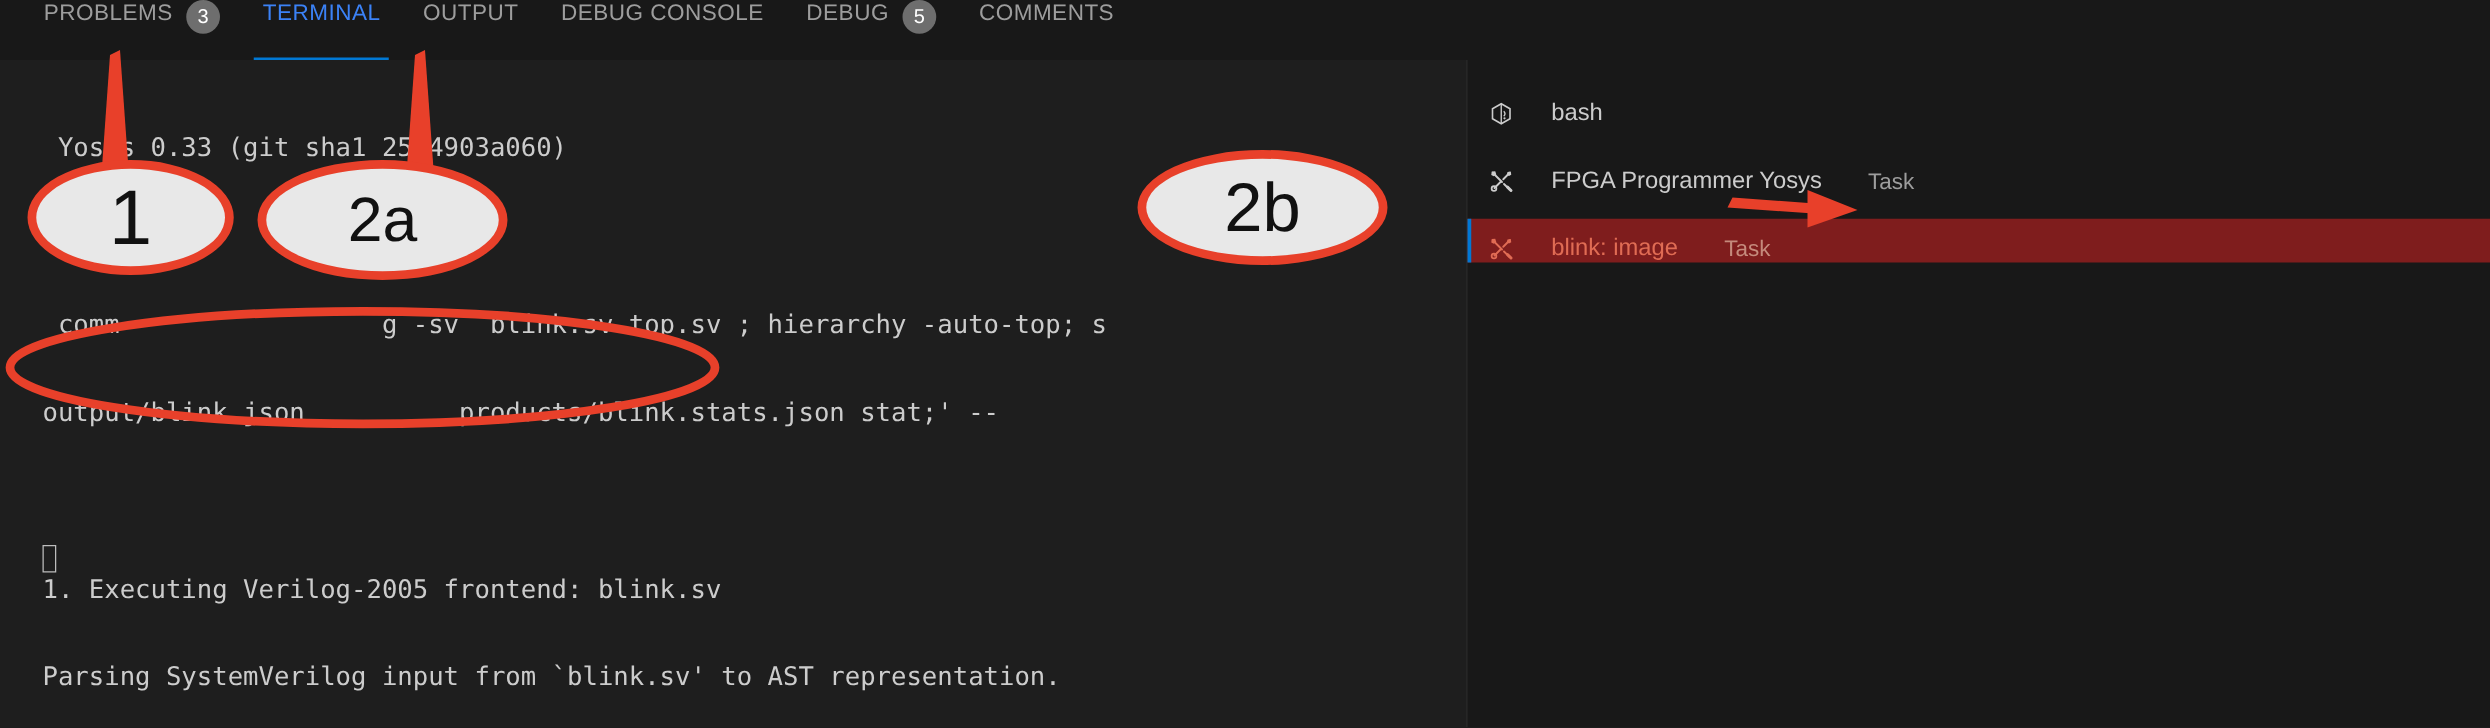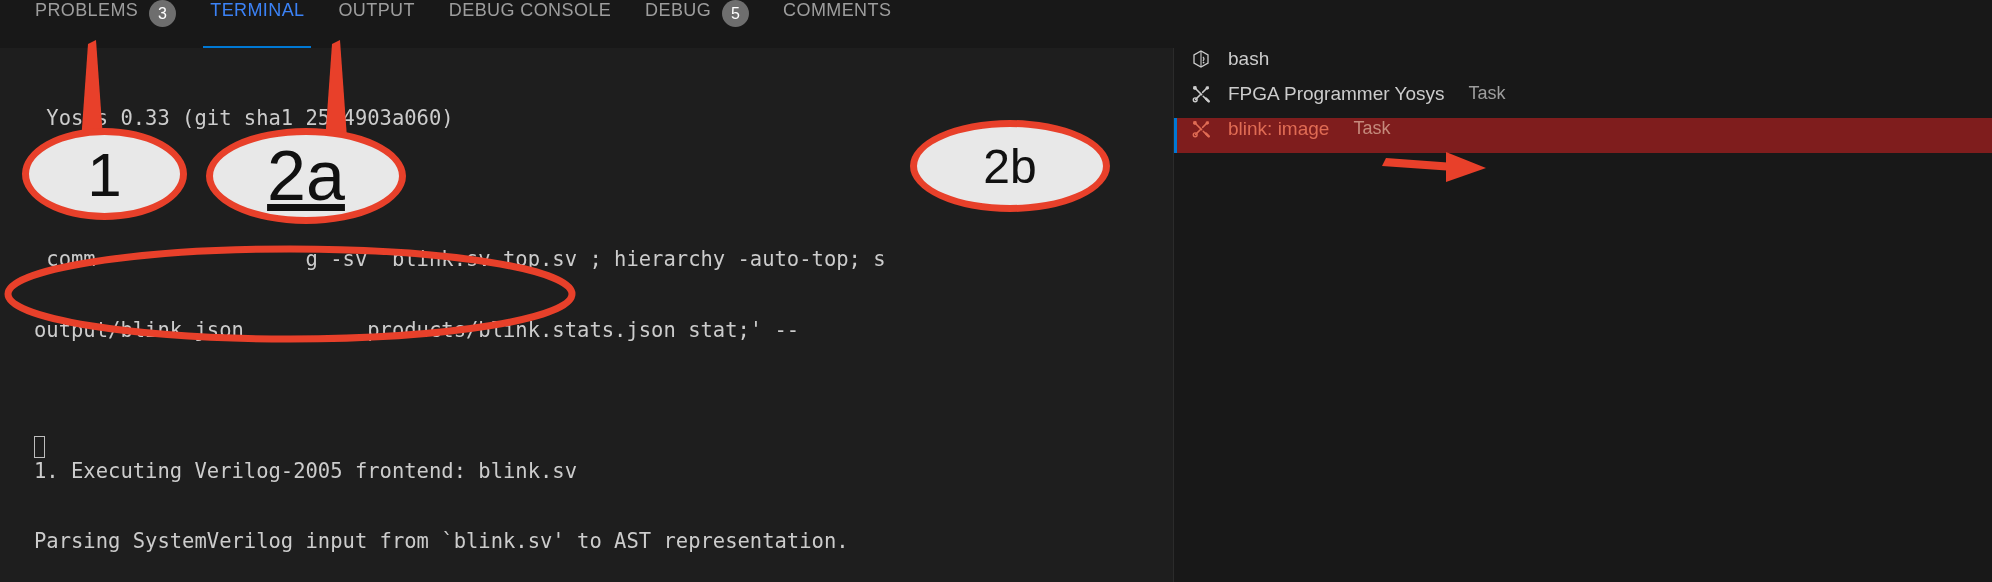--- a/index.html
+++ b/index.html
@@ -101,29 +101,30 @@
   #terminal-list {
     position: absolute;
     left: 1173px; top: 48px;
     width: 819px;
     height: 534px;
     background: #181818;
     border-left: 1px solid #2b2b2b;
   }
   .term-item {
     display: flex;
-    align-items: flex-start;
+    align-items: flex-end;
     height: 35px;
     padding-left: 16px;
-    gap: 16px;
+    gap: 29px;
     font-size: 19px;
     color: #cccccc;
     cursor: pointer;
     position: relative;
     box-sizing: border-box;
+    margin-top: 19px;
   }
   .term-item.selected {
     background: #7f1d1d;
     color: #e06c54;
   }
   .term-item.selected::before {
     content: "";
     position: absolute;
     left: 0; top: 0; bottom: 0;
     width: 3px;
@@ -271,19 +272,19 @@
   <ellipse cx="290" cy="294" rx="282" ry="45" fill="none" stroke="#e8402a" stroke-width="7"></ellipse>
 
   <path d="M1382,166 L1468,172 L1468,164 L1386,158 Z" fill="#e8402a"></path>
   <path d="M1446,152 L1486,168 L1446,182 Z" fill="#e8402a"></path>
 </svg>
 
 <div class="callout" style="left:22px; top:128px; width:165px; height:92px; font-size:62px;">
   <span>1</span>
 </div>
 
-<div class="callout" style="left:206px; top:128px; width:200px; height:96px; font-size:70px;text-decoration:underline;">
+<div class="callout" style="left:206px; top:128px; width:200px; height:96px; font-size:50px;">
   <span>2a</span>
 </div>
 
-<div class="callout" style="left:910px; top:120px; width:200px; height:92px; font-size:48px;">
+<div class="callout" style="left:910px; top:120px; width:200px; height:92px; font-size:55px;">
   <span>2b</span>
 </div>
 
 </body></html>

